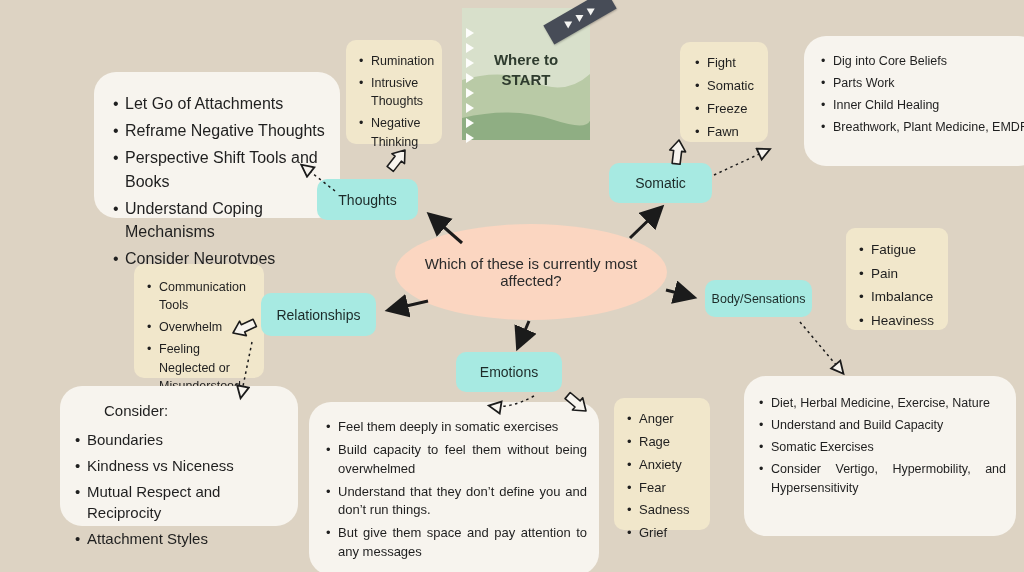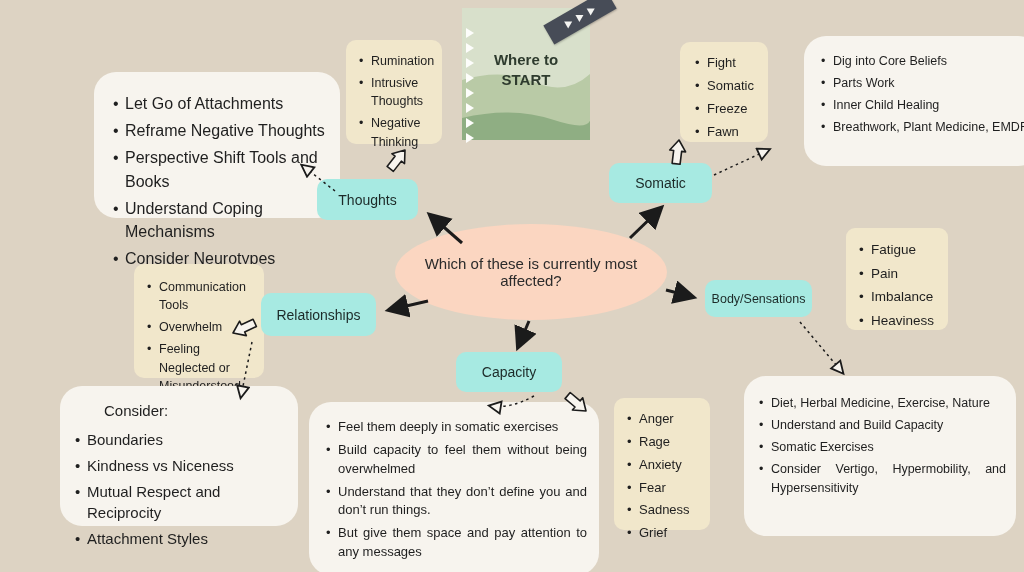--- a/index.html
+++ b/index.html
@@ -196,21 +196,21 @@
         <li>Consider Vertigo, Hypermobility, and Hypersensitivity</li>
       </ul>
   </div>
 
   <div class="center-ellipse">Which of these is currently most affected?</div>
 
   <div class="pill n-thoughts">Thoughts</div>
   <div class="pill n-triggers">Somatic</div>
   <div class="pill n-relationships">Relationships</div>
   <div class="pill n-body">Body/Sensations</div>
-  <div class="pill n-emotions">Capacity</div>
+  <div class="pill n-emotions">Emotions</div>
 
   <svg class="arrows" width="1024" height="572" viewBox="0 0 1024 572">
     <defs>
       <marker id="ah-solid" markerWidth="10" markerHeight="10" refX="6.5" refY="4" orient="auto">
         <path d="M0,0 L8,4 L0,8 Z" fill="#1b1b1b"></path>
       </marker>
       <marker id="ah-open" markerWidth="12" markerHeight="12" refX="7.5" refY="5" orient="auto">
         <path d="M1,1 L9,5 L1,9 Z" fill="#f7f4ee" stroke="#1b1b1b" stroke-width="1.2"></path>
       </marker>
     </defs>

